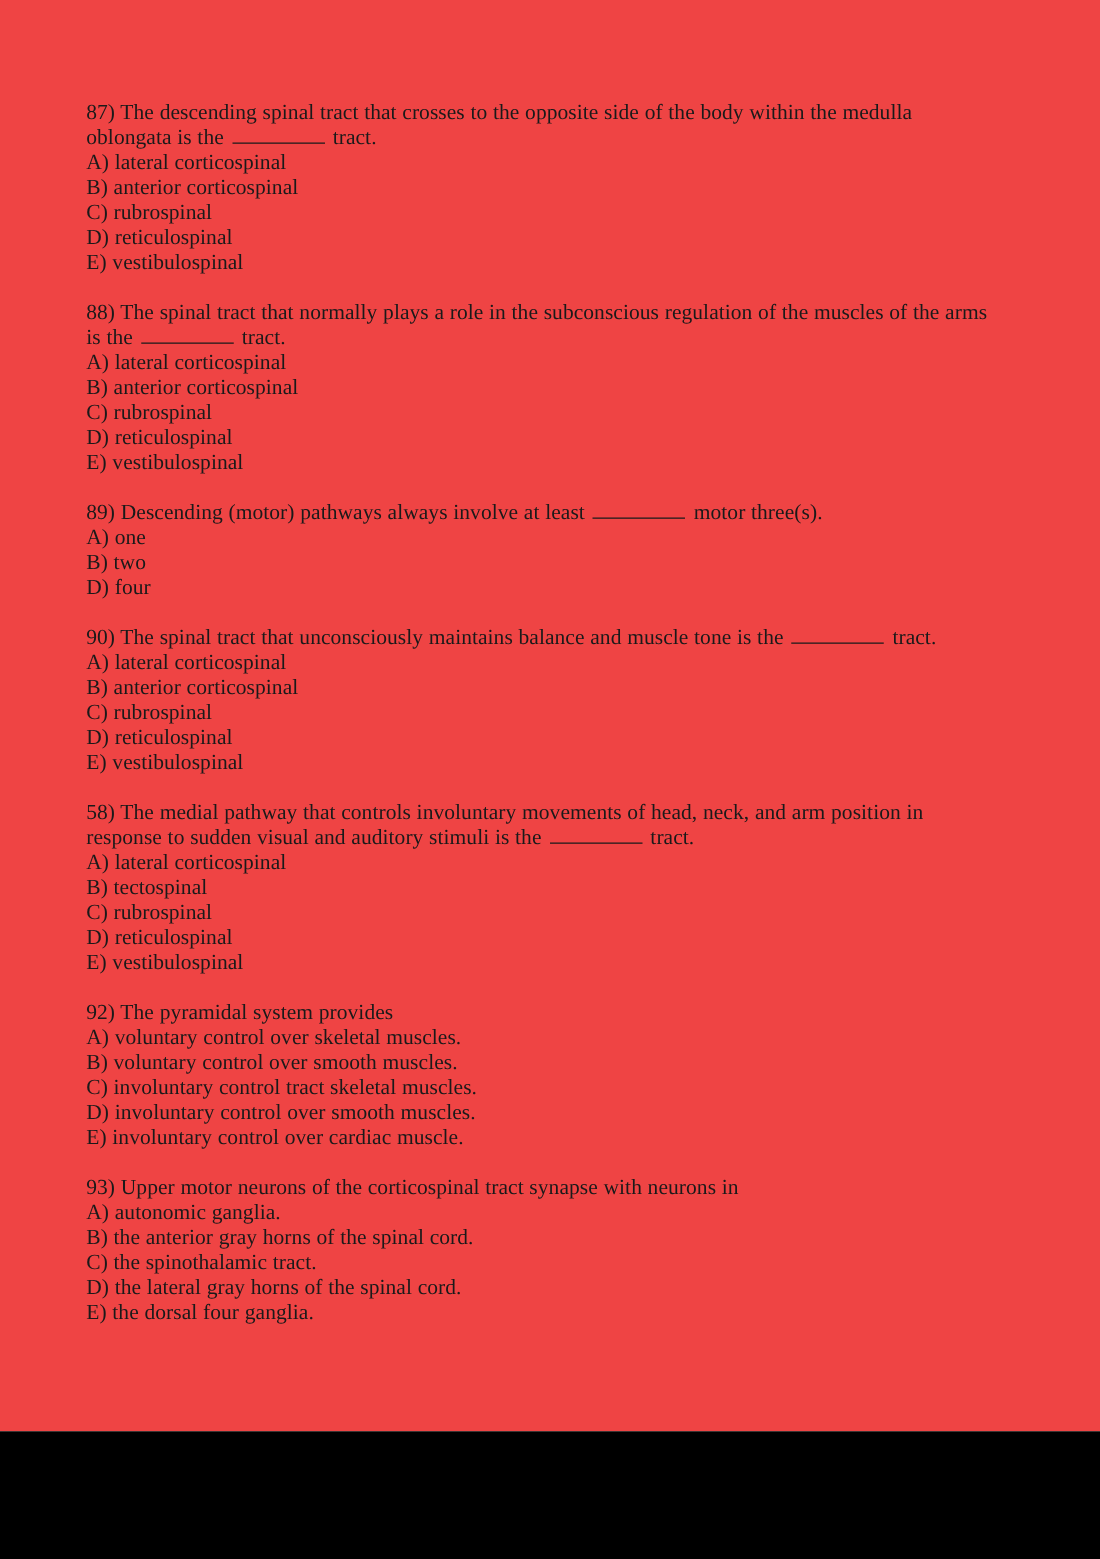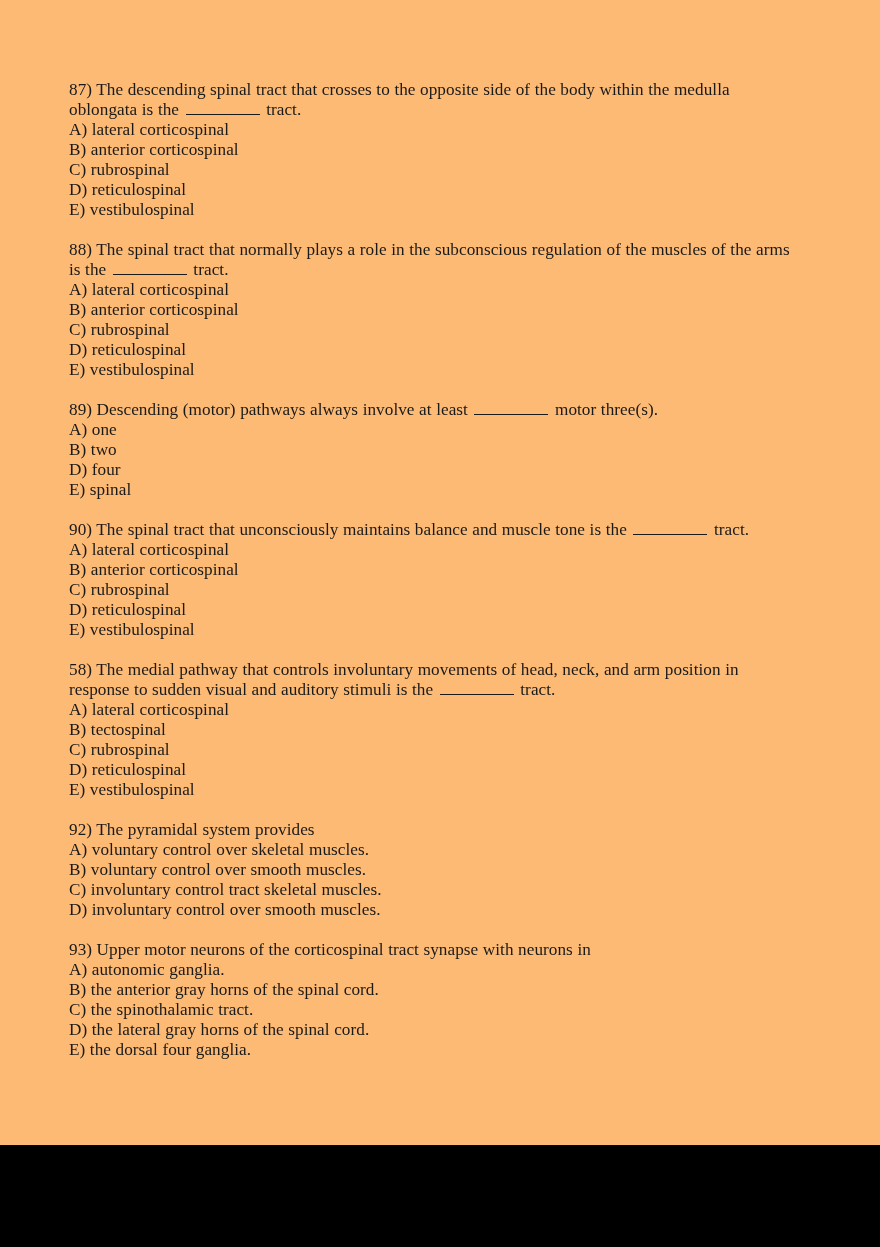--- a/index.html
+++ b/index.html
@@ -13,21 +13,21 @@
     position: relative;
     overflow: hidden;
     font-family: "Liberation Serif", "DejaVu Serif", serif;
     color: #1a1a1a;
   }
   #page {
     position: absolute;
     left: 0; top: 0;
     width: 880px;
     height: 1145px;
-    background: #fdba74;
+    background: #ef4444;
     box-sizing: border-box;
     padding: 80px 80px 0 69px;
   }
   .question-block {
     margin: 0 0 20px 0;
   }
   .q-stem,
   .q-option {
     font-size: 17.2px;
     line-height: 20px;
@@ -87,21 +87,20 @@
           <li class="q-option">D) reticulospinal</li>
           <li class="q-option">E) vestibulospinal</li>
         </ul>
       </div>
       <div class="question-block">
         <p class="q-stem"><span>89) Descending (motor) pathways always involve at least </span><span class="blank"></span><span> motor three(s).</span></p>
         <ul class="q-options">
           <li class="q-option">A) one</li>
           <li class="q-option">B) two</li>
           <li class="q-option">D) four</li>
-          <li class="q-option">E) spinal</li>
         </ul>
       </div>
       <div class="question-block">
         <p class="q-stem"><span>90) The spinal tract that unconsciously maintains balance and muscle tone is the </span><span class="blank"></span><span> tract.</span></p>
         <ul class="q-options">
           <li class="q-option">A) lateral corticospinal</li>
           <li class="q-option">B) anterior corticospinal</li>
           <li class="q-option">C) rubrospinal</li>
           <li class="q-option">D) reticulospinal</li>
           <li class="q-option">E) vestibulospinal</li>
@@ -117,20 +116,21 @@
           <li class="q-option">E) vestibulospinal</li>
         </ul>
       </div>
       <div class="question-block">
         <p class="q-stem"><span>92) The pyramidal system provides</span></p>
         <ul class="q-options">
           <li class="q-option">A) voluntary control over skeletal muscles.</li>
           <li class="q-option">B) voluntary control over smooth muscles.</li>
           <li class="q-option">C) involuntary control tract skeletal muscles.</li>
           <li class="q-option">D) involuntary control over smooth muscles.</li>
+          <li class="q-option">E) involuntary control over cardiac muscle.</li>
         </ul>
       </div>
       <div class="question-block">
         <p class="q-stem"><span>93) Upper motor neurons of the corticospinal tract synapse with neurons in</span></p>
         <ul class="q-options">
           <li class="q-option">A) autonomic ganglia.</li>
           <li class="q-option">B) the anterior gray horns of the spinal cord.</li>
           <li class="q-option">C) the spinothalamic tract.</li>
           <li class="q-option">D) the lateral gray horns of the spinal cord.</li>
           <li class="q-option">E) the dorsal four ganglia.</li>

